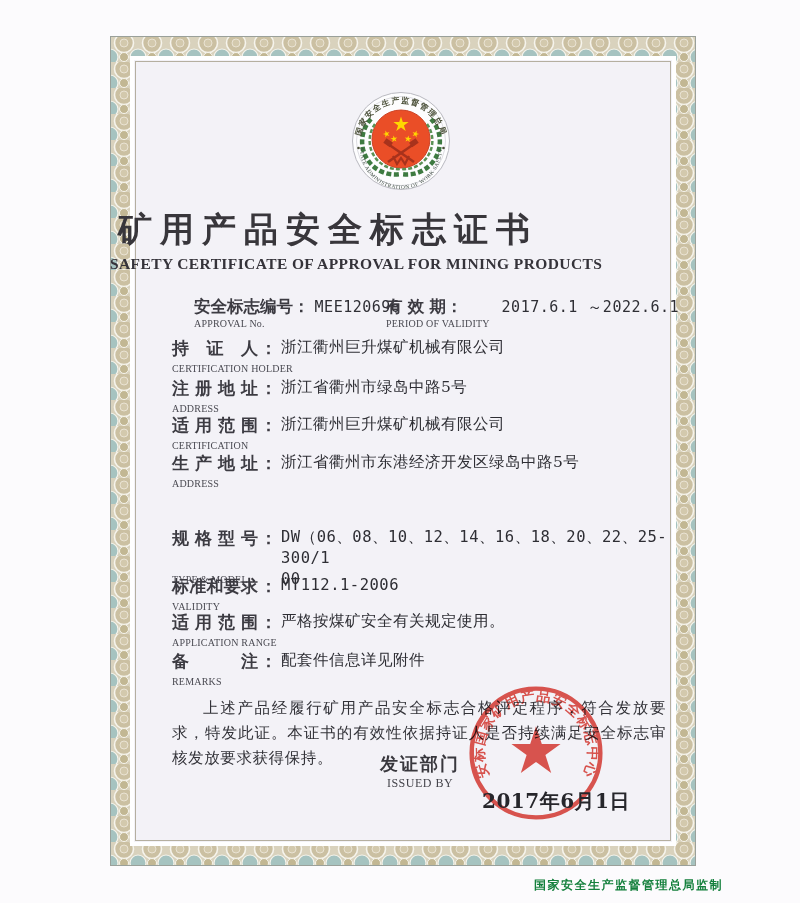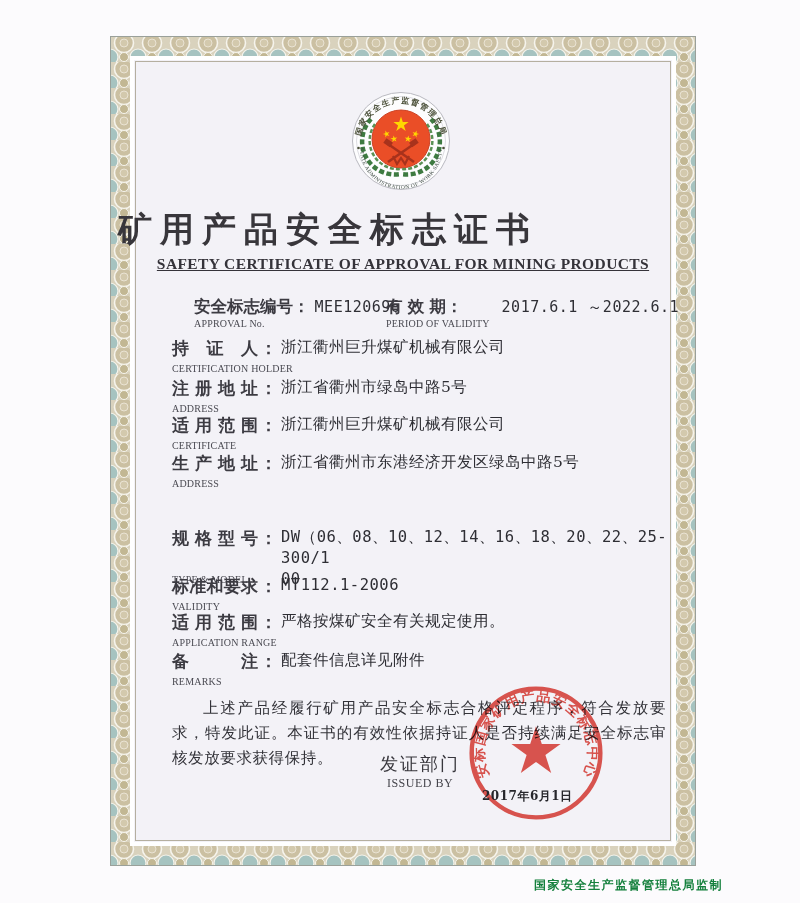--- a/index.html
+++ b/index.html
@@ -14,24 +14,23 @@
   .content{position:absolute;left:0;top:0;width:586px;height:830px;}
 
   .emblem{position:absolute;left:241px;top:54px;width:100px;height:102px;}
 
   .title{
     position:absolute;left:0;top:171px;width:641px;
     font-size:34px;font-weight:700;letter-spacing:8px;color:#38363b;
     text-indent:8px;white-space:nowrap;
   }
   .subtitle{
-    position:absolute;left:0;top:219px;width:586px;text-align:center;
+    position:absolute;left:0;top:219px;width:586px;
     font-size:15.5px;font-weight:700;letter-spacing:0.4px;color:#35333a;
     font-family:"Liberation Serif","DejaVu Serif",serif;
-    text-decoration:underline;
   }
 
   .cnlabel{font-size:16.5px;font-weight:600;color:#3c3b42;}
   .sub-en{font-size:10px;color:#4a4a52;font-family:"Liberation Serif",serif;letter-spacing:0.2px;}
   .mono{font-family:"DejaVu Sans Mono","DejaVu Sans",monospace;}
 
   .approval{position:absolute;left:84px;top:260px;}
   .validity{position:absolute;left:276px;top:260px;}
   .vlabel{display:inline-block;width:60px;text-align:justify;text-align-last:justify;}
   .meta-value{font-size:15px;color:#2f2f35;letter-spacing:0.5px;}
@@ -51,25 +50,25 @@
     white-space:pre-line;
   }
   .fsub{margin-top:3px;}
 
   .decl{
     position:absolute;left:62px;top:660px;width:494px;
     font-size:15.5px;line-height:25px;color:#333339;
     text-indent:2em;letter-spacing:0.6px;text-align:justify;z-index:1;
   }
   .issuer{position:absolute;left:238px;top:716px;width:144px;text-align:center;z-index:1;}
-  .issuer-cn{font-size:18px;font-weight:400;letter-spacing:2px;color:#38373d;}
+  .issuer-cn{font-size:18px;font-weight:700;letter-spacing:2px;color:#38373d;}
   .issuer-en{font-size:12px;color:#44444b;font-family:"Liberation Serif",serif;letter-spacing:0.5px;}
   .issue-date{
     position:absolute;left:372px;top:752px;z-index:3;
-    font-size:12px;font-weight:700;color:#26262b;letter-spacing:0.5px;
+    font-size:20px;font-weight:700;color:#26262b;letter-spacing:0.5px;
   }
   .stamp{position:absolute;left:348px;top:639px;width:156px;height:156px;z-index:2;
          mix-blend-mode:multiply;opacity:0.88;}
 
   .supervision{
     position:absolute;left:534px;top:877px;
     font-size:12px;letter-spacing:1.5px;color:#15803d;font-weight:600;
   }
   .hidden-defs{position:absolute;width:0;height:0;}
 </style>
@@ -149,21 +148,21 @@
     <div class="field" style="top:301px">
       <div class="frow"><span class="flabel">持证人</span><span class="fcolon">：</span><span class="fvalue">浙江衢州巨升煤矿机械有限公司</span></div>
       <div class="fsub sub-en">CERTIFICATION HOLDER</div>
     </div>
     <div class="field" style="top:341px">
       <div class="frow"><span class="flabel">注册地址</span><span class="fcolon">：</span><span class="fvalue">浙江省衢州市绿岛中路5号</span></div>
       <div class="fsub sub-en">ADDRESS</div>
     </div>
     <div class="field" style="top:378px">
       <div class="frow"><span class="flabel">适用范围</span><span class="fcolon">：</span><span class="fvalue">浙江衢州巨升煤矿机械有限公司</span></div>
-      <div class="fsub sub-en">CERTIFICATE</div>
+      <div class="fsub sub-en">CERTIFICATION</div>
     </div>
     <div class="field" style="top:416px">
       <div class="frow"><span class="flabel">生产地址</span><span class="fcolon">：</span><span class="fvalue">浙江省衢州市东港经济开发区绿岛中路5号</span></div>
       <div class="fsub sub-en">ADDRESS</div>
     </div>
     <div class="field" style="top:491px">
       <div class="frow"><span class="flabel">规格型号</span><span class="fcolon">：</span><span class="fvalue mono">DW（06、08、10、12、14、16、18、20、22、25-300/1
 00</span></div>
       <div class="fsub sub-en" style="margin-top:-16px">TYPE &amp; MODEL</div>
     </div>

